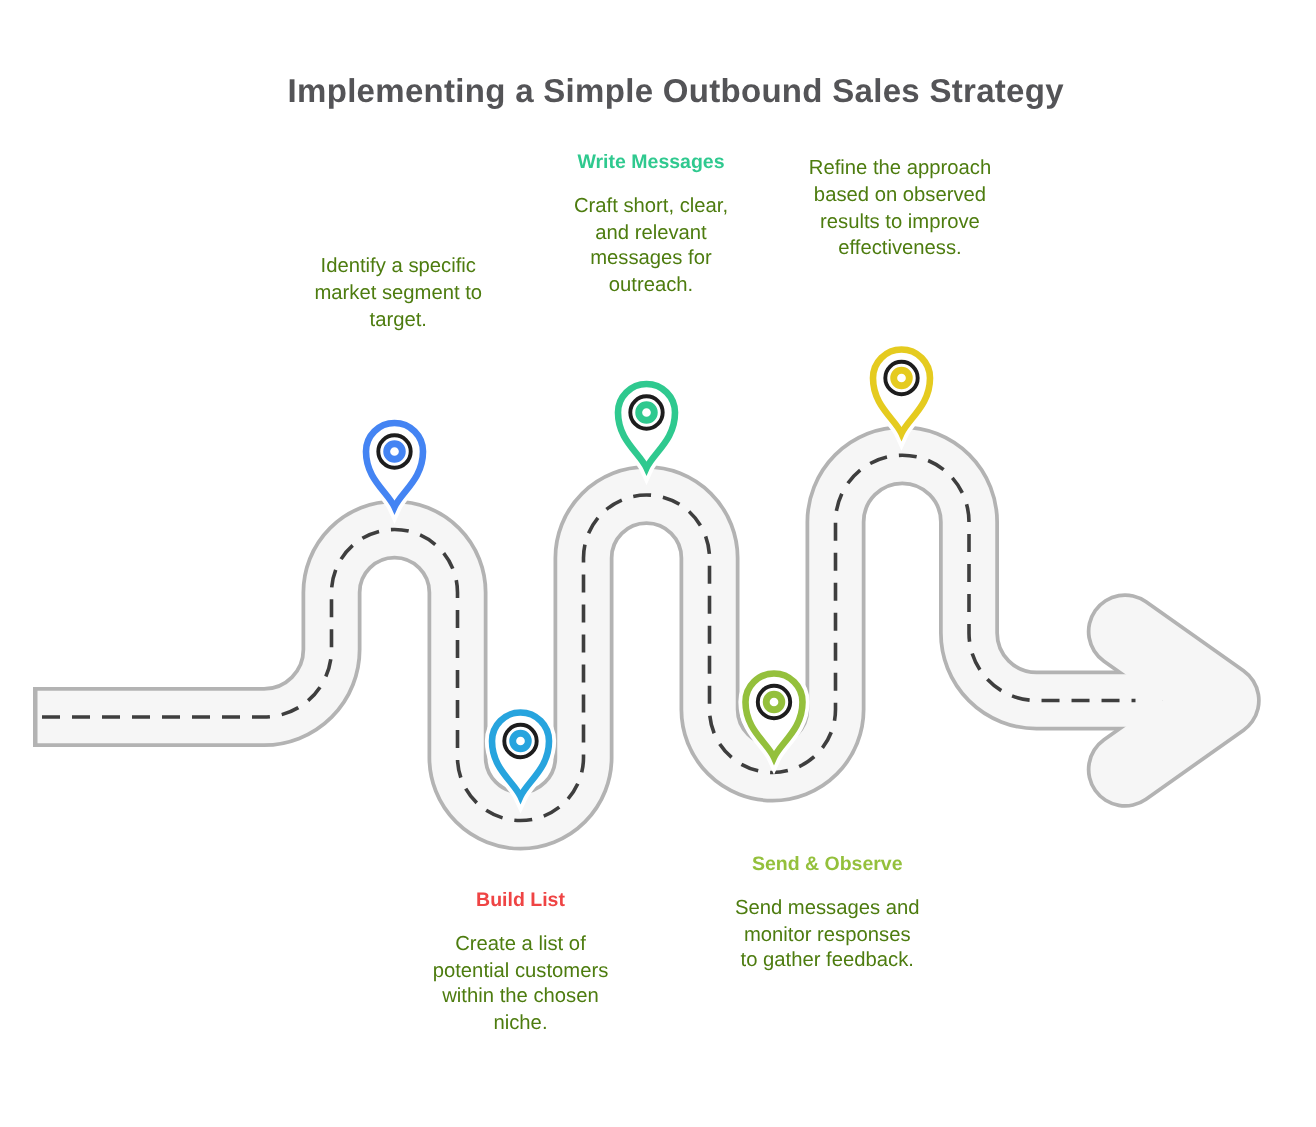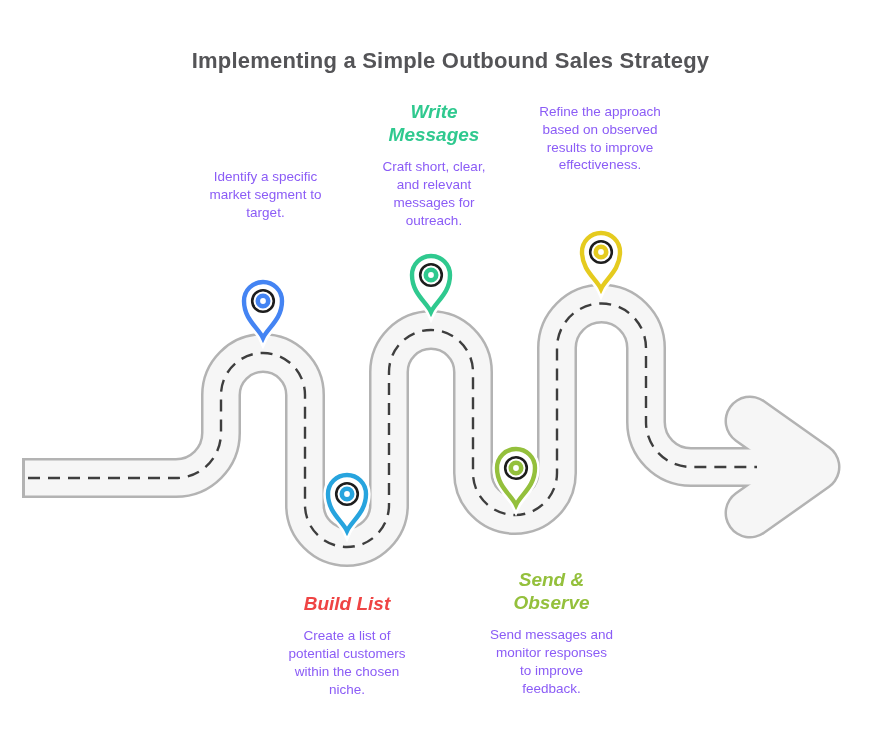--- a/index.html
+++ b/index.html
@@ -21,31 +21,30 @@
     font-weight: bold;
     letter-spacing: 0.2px;
     color: #545457;
   }
   .label {
     position: absolute;
     text-align: center;
   }
   .label h3 {
     margin: 0 0 12px 0;
-    font-size: 19px;
+    font-size: 13px;
     font-weight: bold;
     line-height: 1.22;
-    font-style: italic;
   }
   .label h3.nowrap { white-space: nowrap; }
   .label p {
     margin: 0;
     font-size: 13.5px;
     line-height: 1.32;
-    color: #8b5cf6;
+    color: #4d7c0f;
   }
 </style>
 </head>
 <body>
 
 <div class="canvas">
 
   <svg class="roadmap" width="877" height="751" viewBox="0 0 877 751">
     <defs>
       <path id="pin-shape" d="M 0 0 C -4.5 -10 -19 -18.5 -19 -37 A 19 19 0 1 1 19 -37 C 19 -18.5 4.5 -10 0 0 Z"></path>
@@ -121,16 +120,16 @@
     <p>Refine the approach based on observed results to improve effectiveness.</p>
   </div>
 
   <div class="label" style="left:282px; top:592px; width:130px;">
     <h3 class="nowrap" style="color: #ef4444;">Build List</h3>
     <p>Create a list of potential customers within the chosen niche.</p>
   </div>
 
   <div class="label" style="left:453px; top:568px; width:125px;margin-left:36px;">
     <h3 style="color: rgb(148, 192, 60);">Send &amp; Observe</h3>
-    <p>Send messages and monitor responses to improve feedback.</p>
+    <p>Send messages and monitor responses to gather feedback.</p>
   </div>
 
 </div>
 
 </body></html>

